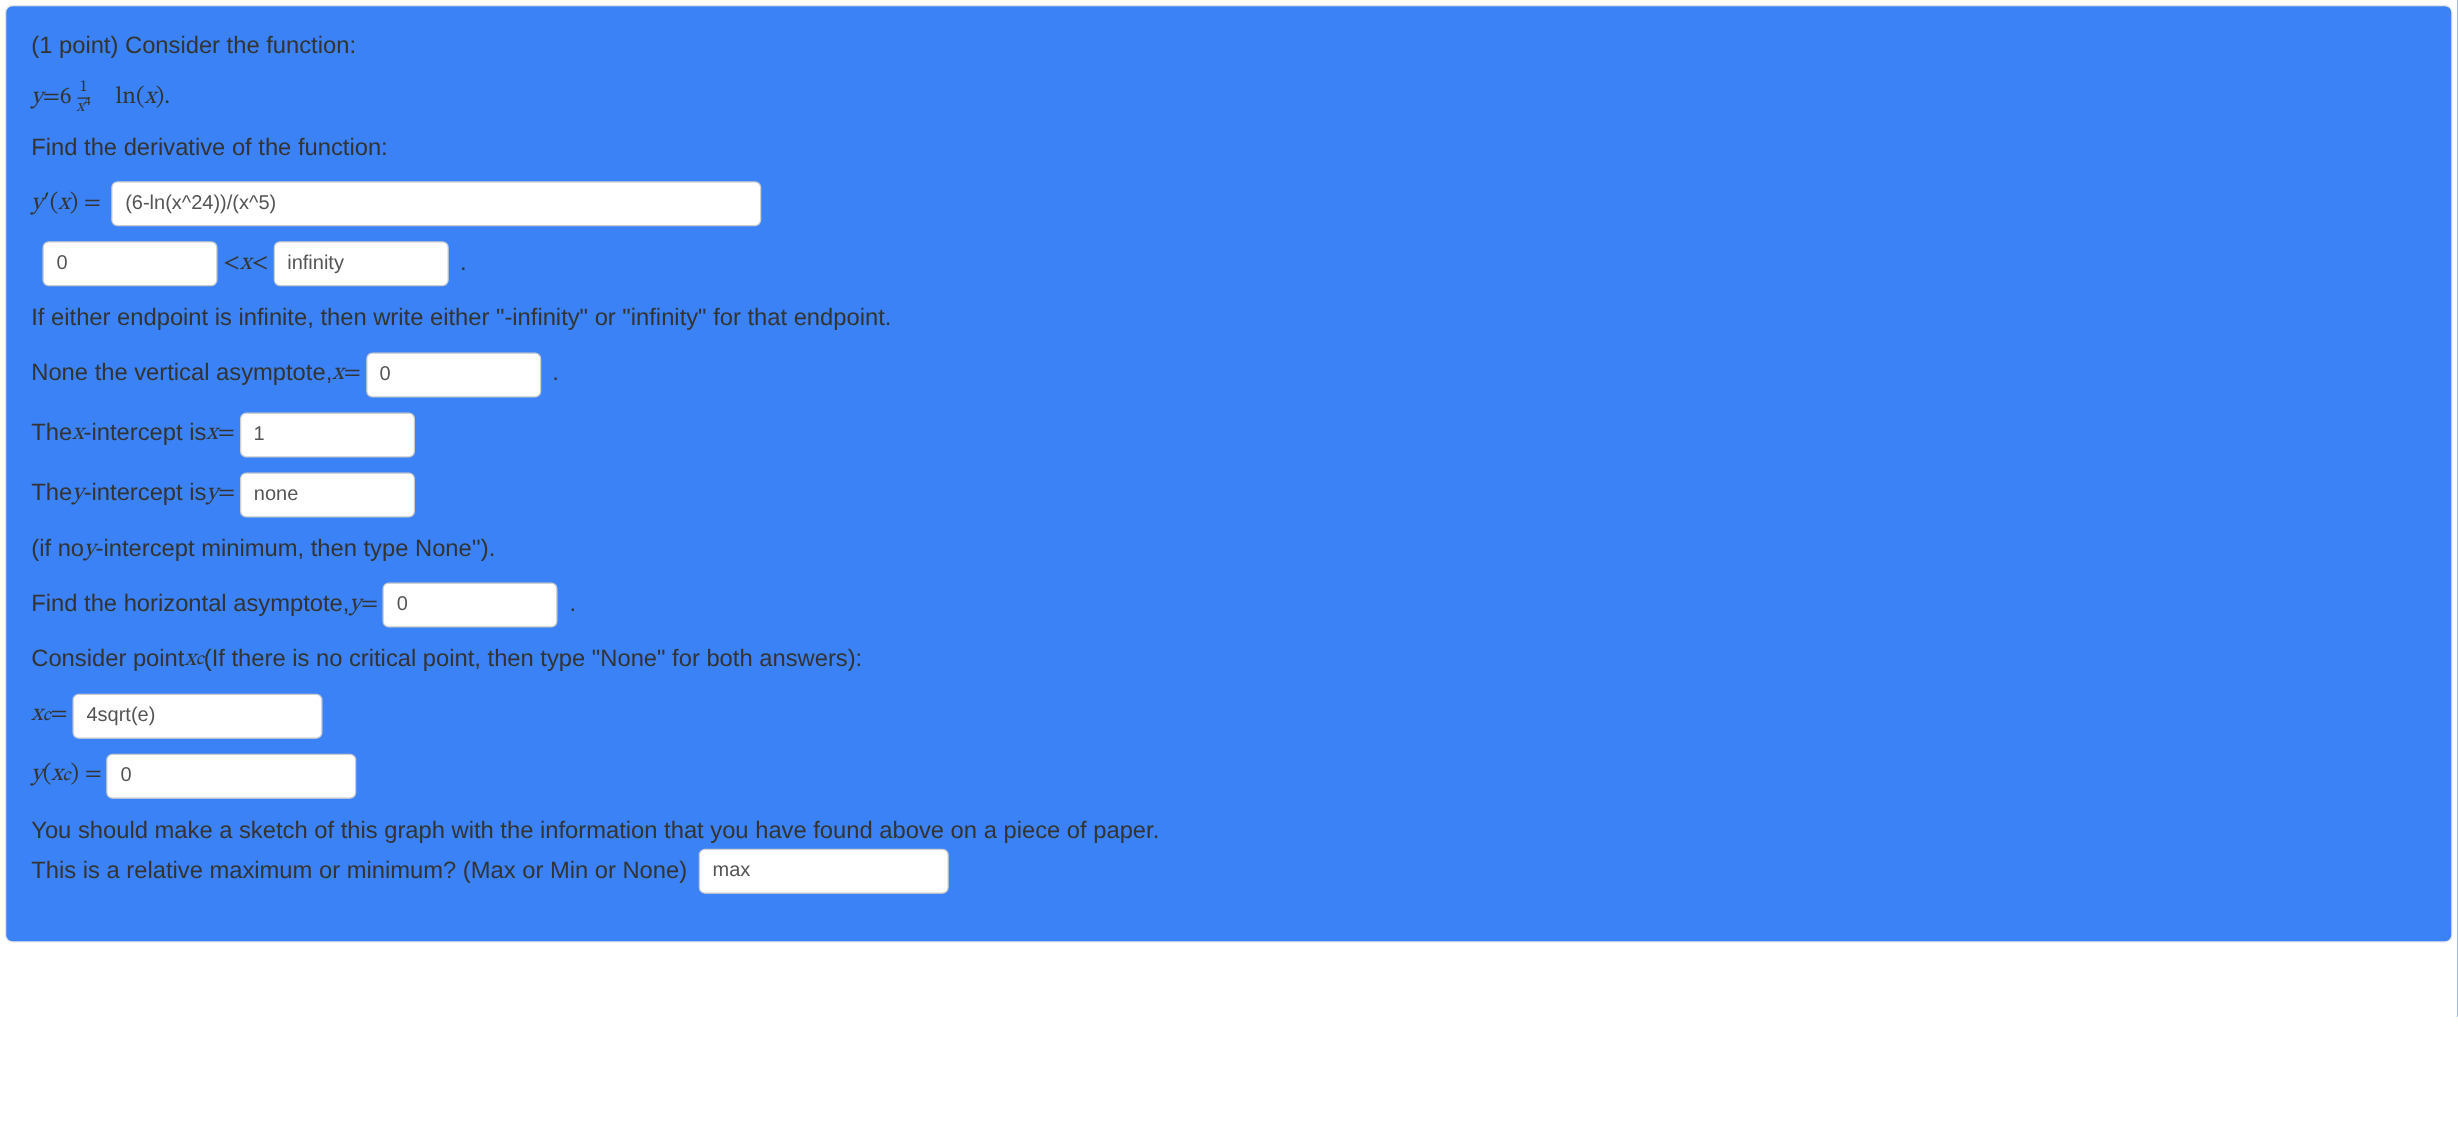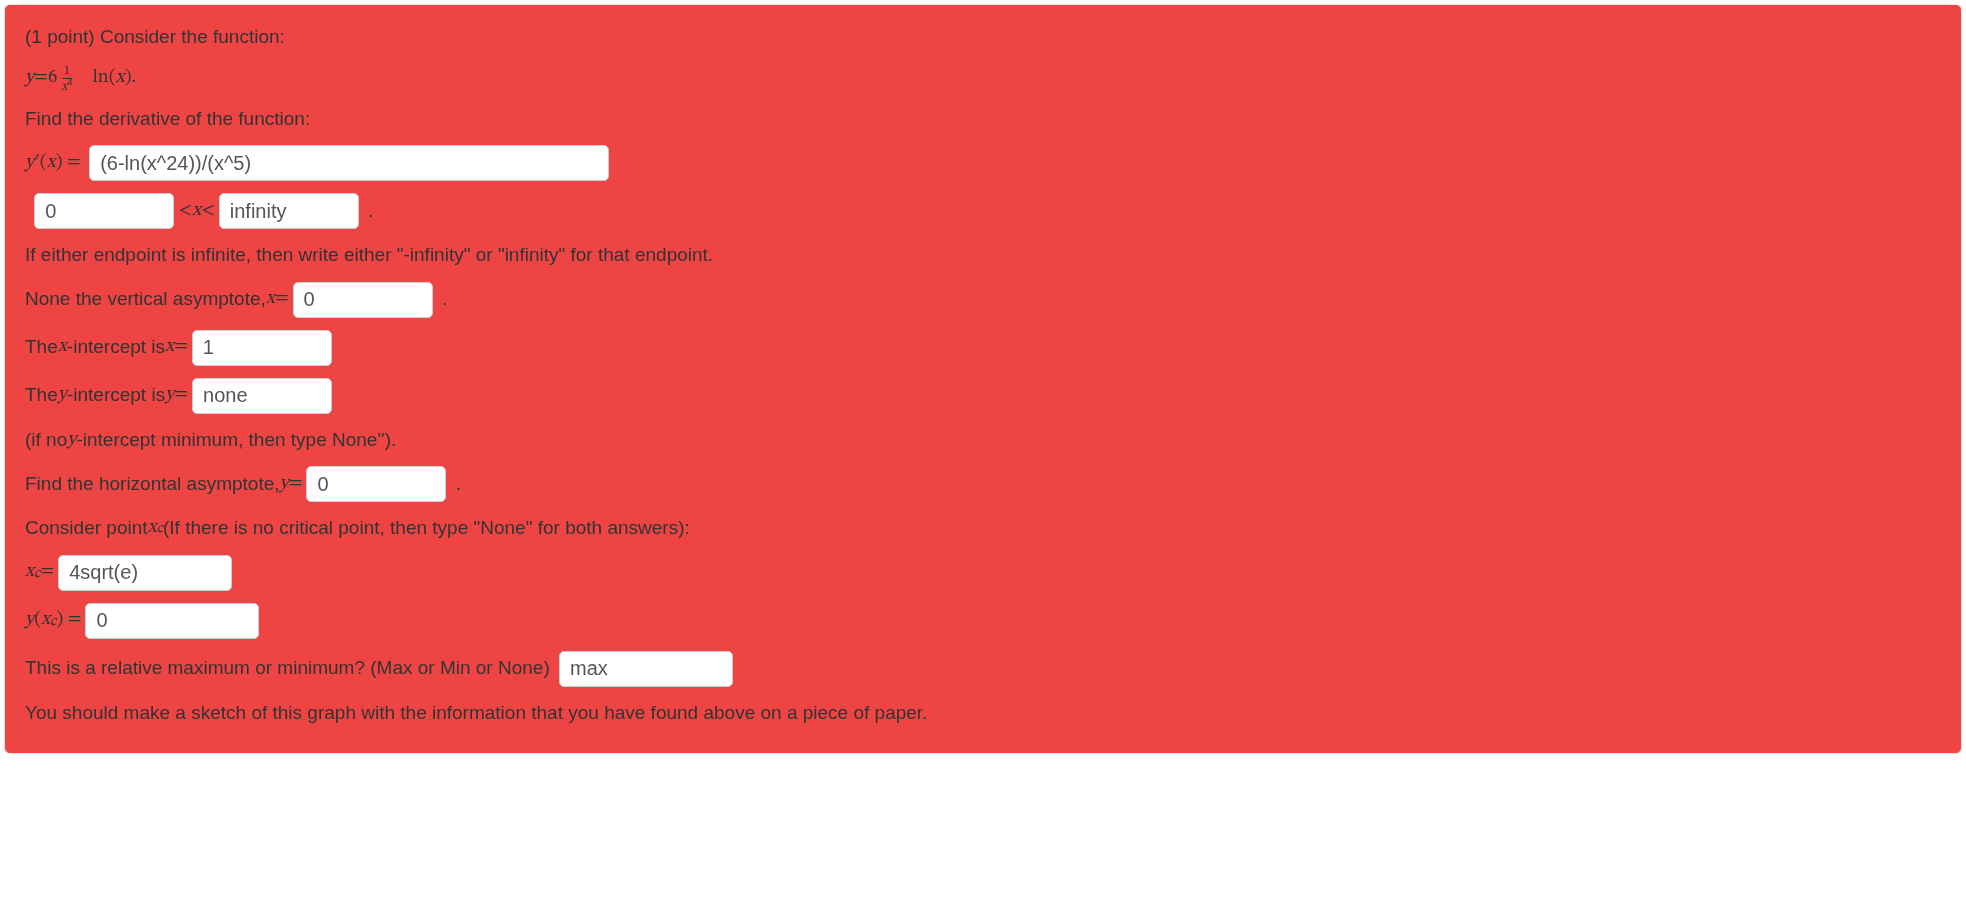--- a/index.html
+++ b/index.html
@@ -8,41 +8,41 @@
       padding: 0;
     }
     body {
       font-family: "Helvetica Neue", Helvetica, Arial, sans-serif;
       font-size: 19px;
       color: #333;
       background: #fff;
       padding: 0;
     }
     .container {
-      background: #ef4444;
+      background: #3b82f6;
       border: 1px solid #e5e5e5;
       border-radius: 6px;
       margin: 4px;
       padding: 18px 20px 26px 20px;
       width: calc(100% - 8px);
     }
     .line {
       margin-bottom: 12px;
       line-height: 1.5;
       display: flex;
       align-items: center;
       flex-wrap: wrap;
       gap: 0;
     }
     .line span, .line em, .line .math {
       margin-right: 0;
     }
     input[type="text"] {
       font-family: inherit;
-      font-size: 20px;
+      font-size: 16px;
       padding: 6px 10px;
       border: 1px solid #ccc;
       border-radius: 5px;
       background: #fff;
       color: #555;
       height: 36px;
       margin: 0 4px;
     }
     .math {
       font-family: "STIX Two Math", "Cambria Math", "Times New Roman", serif;
@@ -78,21 +78,21 @@
       vertical-align: super;
       line-height: 0;
     }
     sub {
       font-size: 0.75em;
       vertical-align: sub;
       line-height: 0;
       font-style: italic;
     }
     .w-lg { width: 520px; }
-    .w-md { width: 174px; }
+    .w-md { width: 200px; }
     .w-sm { width: 140px; }
     .prime {
       font-family: "STIX Two Math", "Cambria Math", "Times New Roman", serif;
     }
   </style>
 </head>
 <body>
 
 <div class="container">
 
@@ -198,22 +198,22 @@
 
   <div class="line">
     <span class="math">y</span>
       <span class="math-up">(</span>
       <span class="math">x</span>
       <sub class="math">c</sub>
       <span class="math-up">) = </span>
     <input type="text" class="w-md" value="0" style="">
   </div>
 
+  <div class="line" style="margin-bottom:0">
+    <span>You should make a sketch of this graph with the information that you have found above on a piece of paper.</span>
+  </div>
+
   <div class="line">
     <span>This is a relative maximum or minimum? (Max or Min or None) </span>&nbsp;
     <input type="text" class="w-md" value="max" style="">
   </div>
 
-  <div class="line" style="margin-bottom:0">
-    <span>You should make a sketch of this graph with the information that you have found above on a piece of paper.</span>
-  </div>
-
 </div>
 
 </body></html>

